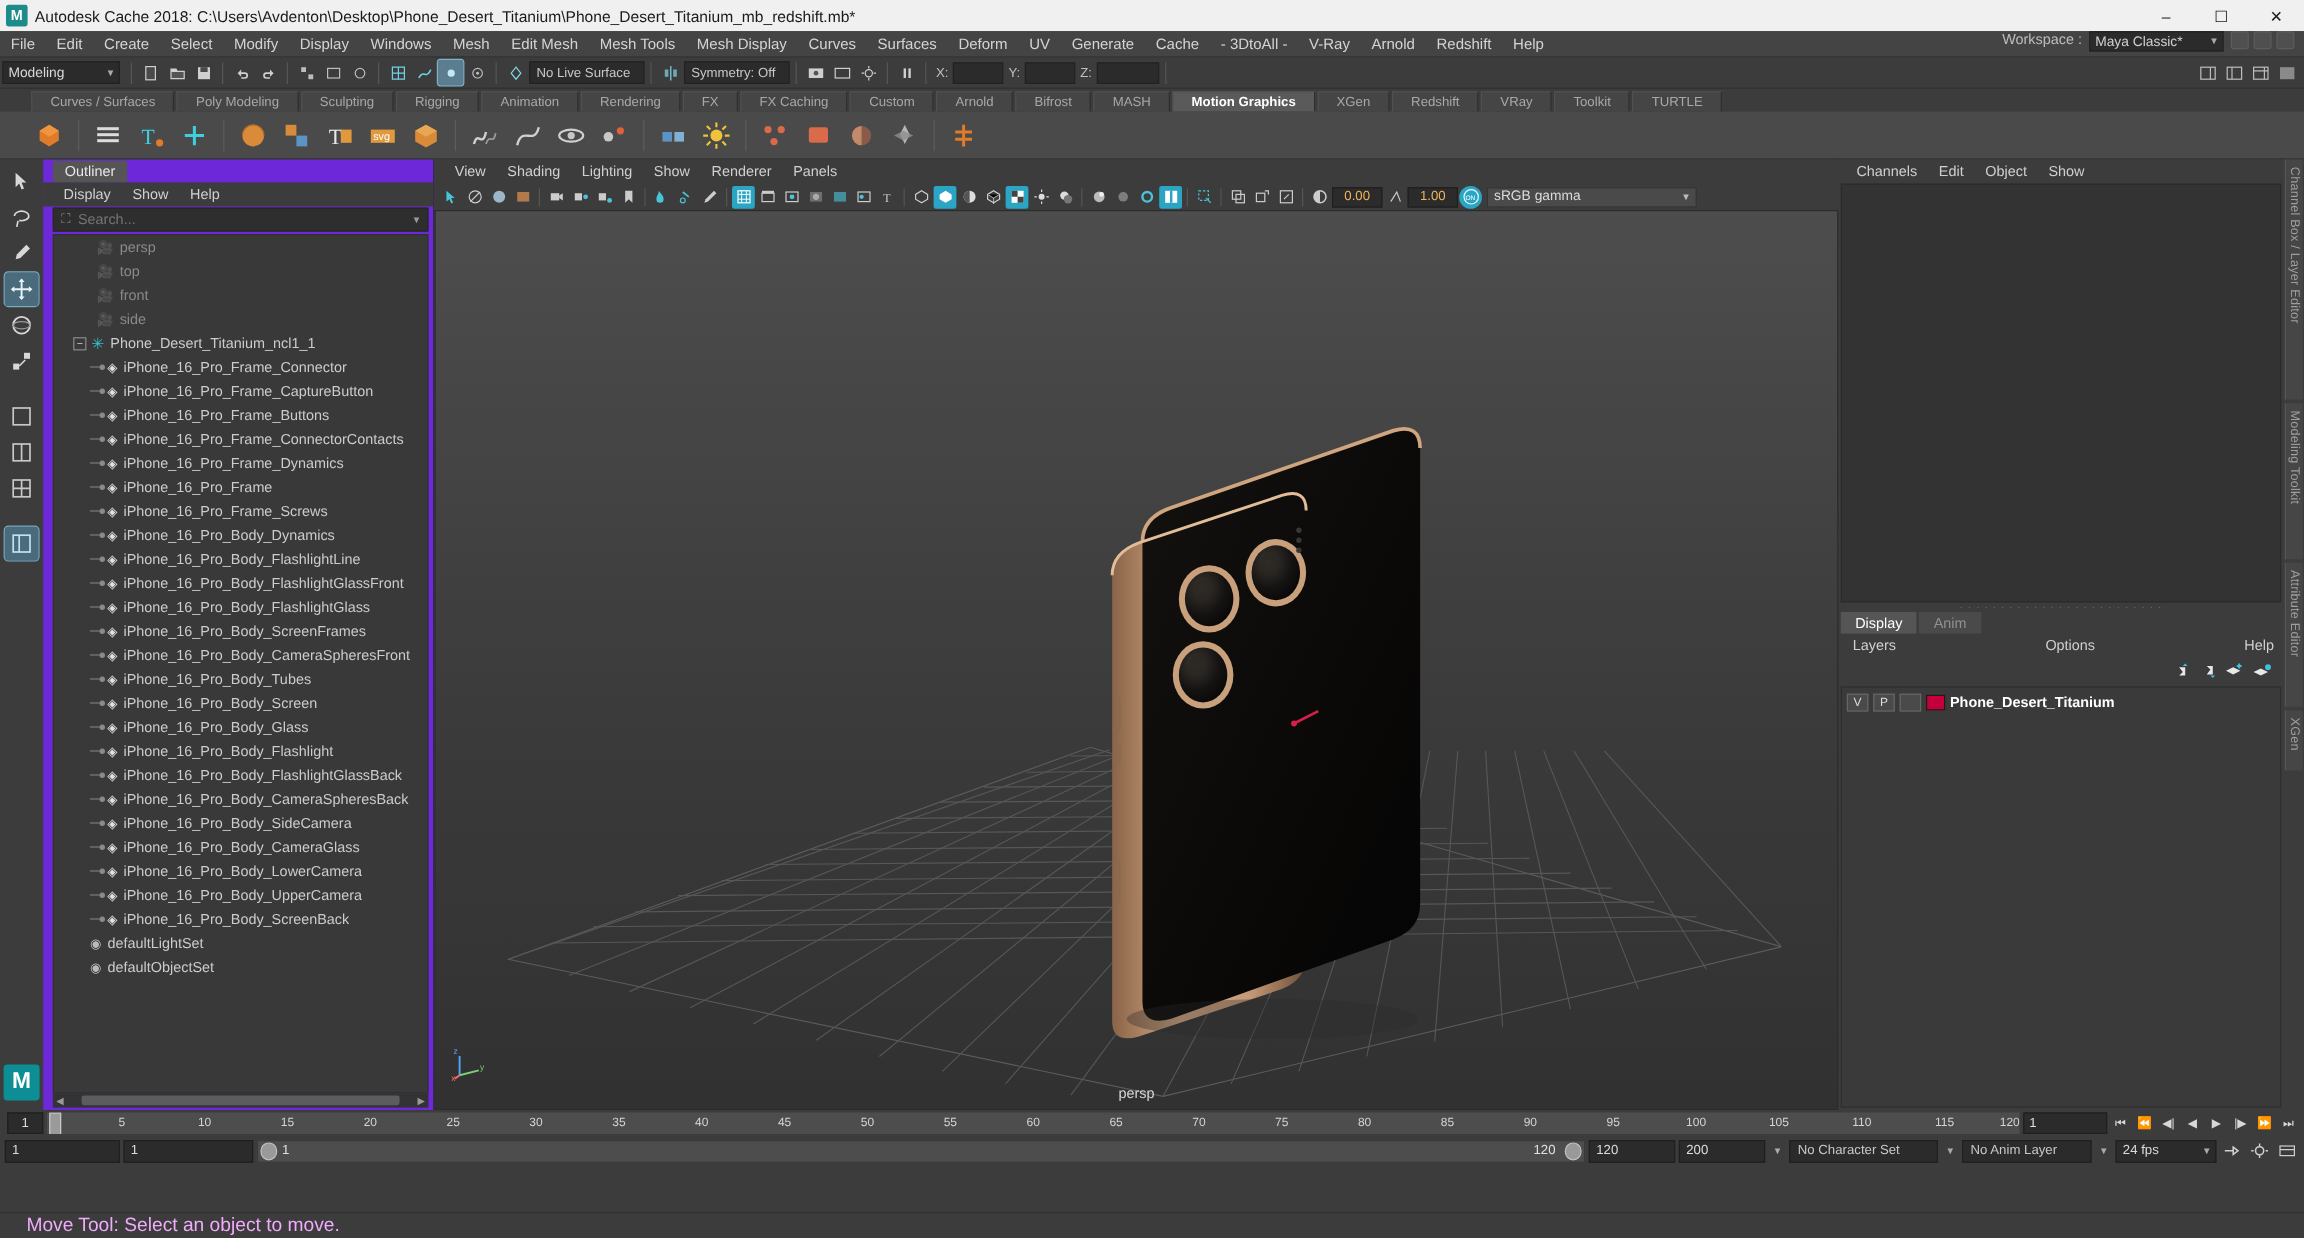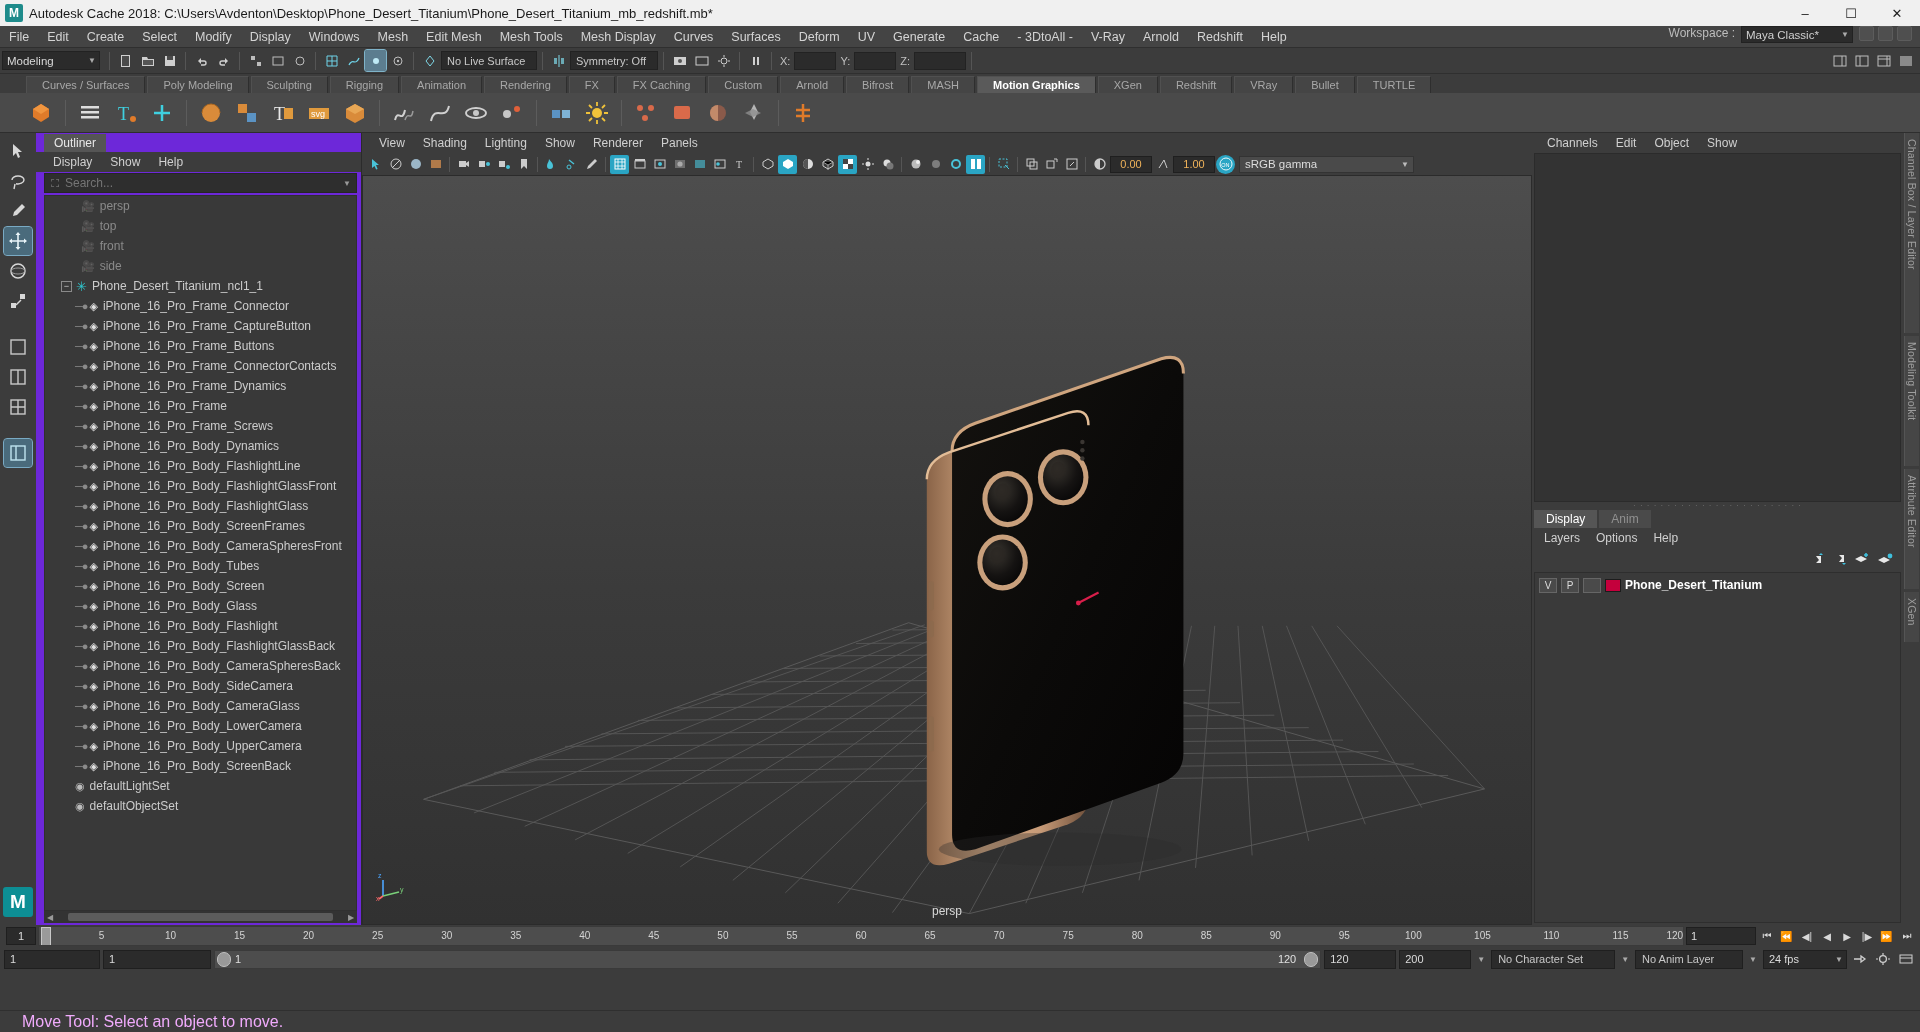--- a/index.html
+++ b/index.html
@@ -135,21 +135,21 @@
   .rcol { flex:1; display:flex; flex-direction:column; min-width:0; }
   .cb-menu { height:20px; display:flex; align-items:center; font-size:12px; padding-left:6px; }
   .cb-menu span { padding:0 9px; height:20px; line-height:20px; color:#d0d0d0; }
   .cb-body { flex:1; background:#333333; margin:0 2px; border:1px solid #2b2b2b; }
   .dotgrip { height:7px; display:flex; align-items:center; justify-content:center;
     color:#6e6e6e; font-size:8px; letter-spacing:1px; overflow:hidden; }
   .layer-tabs { height:19px; display:flex; align-items:flex-end; padding-left:2px; }
   .ltab { padding:0 12px; height:18px; line-height:18px; font-size:12px;
     background:#4a4a4a; color:#909090; margin-right:2px; }
   .ltab.active { background:#555555; color:#ffffff; }
-  .layer-menu { height:20px; display:flex; align-items:center; font-size:12px; padding-left:4px; }
+  .layer-menu { height:20px; display:flex; align-items:center; font-size:12px; padding-left:4px;justify-content:space-between; }
   .layer-menu span { padding:0 8px; height:20px; line-height:20px; color:#d0d0d0; }
   .layer-btns { height:22px; display:flex; align-items:center; justify-content:flex-end;
     gap:6px; padding-right:10px; }
   .lbtn { width:17px; height:15px; display:flex; align-items:center; justify-content:center;
     color:#3fc0dd; font-size:12px; }
   .layer-list { flex:1; background:#3a3a3a; margin:2px 2px 2px 2px; border:1px solid #2e2e2e;
     padding-top:3px; }
   .layer-row { height:19px; display:flex; align-items:center; gap:4px; padding-left:4px;
     font-size:12px; }
   .lcell { width:18px; height:15px; background:#4a4a4a; border:1px solid #666;
@@ -421,21 +421,21 @@
     <div class="shelftab">FX</div>
     <div class="shelftab">FX Caching</div>
     <div class="shelftab">Custom</div>
     <div class="shelftab">Arnold</div>
     <div class="shelftab">Bifrost</div>
     <div class="shelftab">MASH</div>
     <div class="shelftab active">Motion Graphics</div>
     <div class="shelftab">XGen</div>
     <div class="shelftab">Redshift</div>
     <div class="shelftab">VRay</div>
-    <div class="shelftab">Bullet</div>
+    <div class="shelftab">Toolkit</div>
     <div class="shelftab">TURTLE</div>
   </div>
 
   <div class="shelfbar">
     <div class="shelfico">
         <svg width="28" height="28" viewBox="0 0 28 28">
           <path d="M14 5l8 5v8l-8 5-8-5v-8z" fill="#e07b2a"></path>
           <path d="M14 5l8 5-8 5-8-5z" fill="#f0953f"></path>
         </svg>
       </div>

